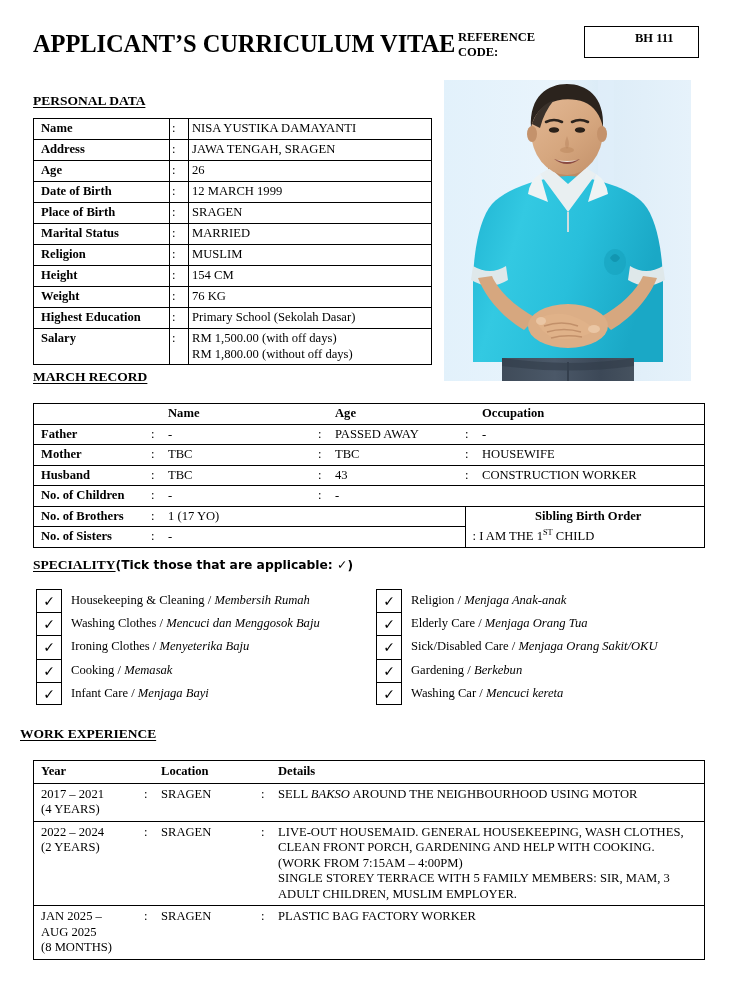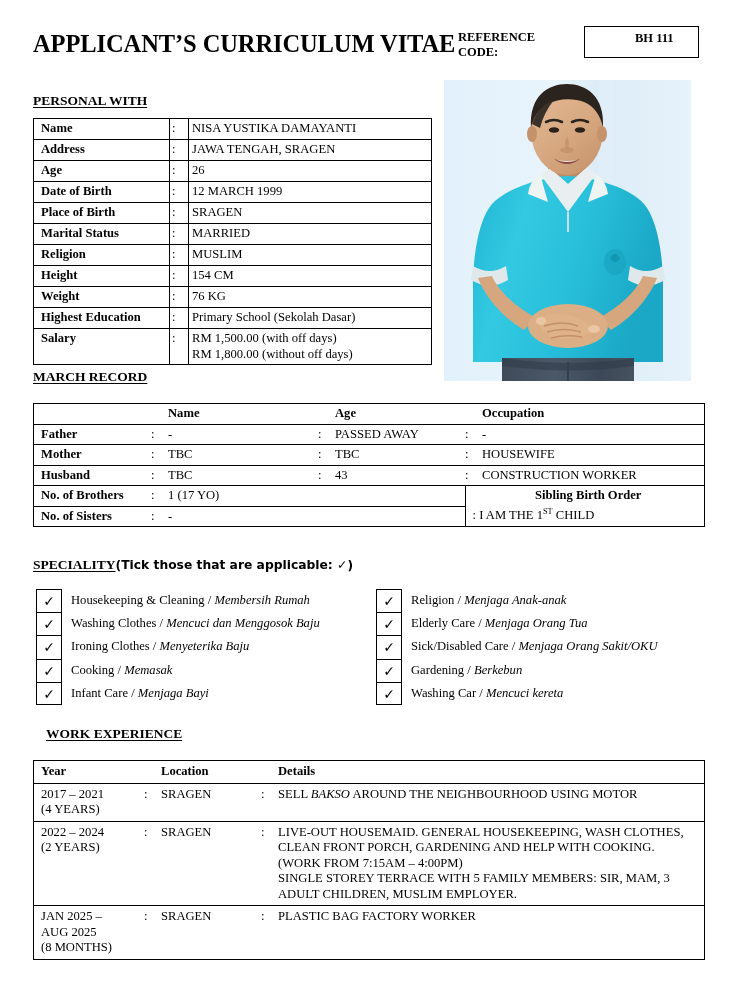--- a/index.html
+++ b/index.html
@@ -270,21 +270,21 @@
       <ellipse cx="150" cy="249" rx="6" ry="4" fill="#eac6a4"></ellipse>
       <ellipse cx="97" cy="241" rx="5" ry="4" fill="#eac6a4"></ellipse>
 
       <path d="M58 278 L190 278 L190 301 L58 301 Z" fill="url(#jeanGrad)"></path>
       <path d="M58 278 Q 124 288, 190 278 L190 286 Q124 295, 58 286 Z" fill="#2f3a47" opacity="0.55"></path>
       <path d="M124 282 L124 301" stroke="#343f4d" stroke-width="2" fill="none"></path>
     </svg>
   </div>
 
   <div class="sec-head" style="left:33px; top:93px;">
-    <span class="u">PERSONAL WITH</span>
+    <span class="u">PERSONAL DATA</span>
   </div>
 
   <table class="doc" id="personal-table">
     <tbody>
       <tr>
         <td class="lbl">Name</td>
         <td class="colon">:</td>
         <td class="val">NISA YUSTIKA DAMAYANTI</td>
       </tr>
       <tr>
@@ -379,20 +379,29 @@
       <tr>
         <td class="fam-lbl noborder-r">Husband</td>
         <td class="fam-colon noborder-l noborder-r">:</td>
         <td class="fam-name noborder-l noborder-r">TBC</td>
         <td class="fam-colon noborder-l noborder-r">:</td>
         <td class="fam-age noborder-l noborder-r">43</td>
         <td class="fam-colon noborder-l noborder-r">:</td>
         <td class="fam-occ noborder-l">CONSTRUCTION WORKER</td>
       </tr>
       <tr>
+        <td class="fam-lbl noborder-r">No. of Children</td>
+        <td class="fam-colon noborder-l noborder-r">:</td>
+        <td class="fam-name noborder-l noborder-r">-</td>
+        <td class="fam-colon noborder-l noborder-r">:</td>
+        <td class="fam-age noborder-l noborder-r">-</td>
+        <td class="fam-colon noborder-l noborder-r"></td>
+        <td class="fam-occ noborder-l"></td>
+      </tr>
+      <tr>
         <td class="fam-lbl noborder-r">No. of Brothers</td>
         <td class="fam-colon noborder-l noborder-r">:</td>
         <td class="fam-name noborder-l noborder-r" colspan="3">1 (17 YO)</td>
         <td class="noborder-b" colspan="2" style="font-weight:bold; padding-left:7px;text-align:center;">Sibling Birth Order</td>
       </tr>
       <tr>
         <td class="fam-lbl noborder-r">No. of Sisters</td>
         <td class="fam-colon noborder-l noborder-r">:</td>
         <td class="fam-name noborder-l noborder-r" colspan="3">-</td>
         <td class="noborder-t" colspan="2" style="padding-left:7px;"><span>: I AM THE 1</span><sup>ST</sup><span> CHILD</span></td>
@@ -445,21 +454,21 @@
         <div class="spec-box">✓</div>
         <div class="spec-text"><span>Gardening</span> / <i>Berkebun</i></div>
       </div>
       <div class="spec-row">
         <div class="spec-box">✓</div>
         <div class="spec-text"><span>Washing Car</span> / <i>Mencuci kereta</i></div>
       </div>
     </div>
   </div>
 
-  <div class="sec-head" style="left:46px; top:726px;text-align:center;">
+  <div class="sec-head" style="left:20px; top:726px;text-align:center;">
     <span class="u">WORK EXPERIENCE</span>
   </div>
 
   <table class="doc" id="work-table">
     <tbody>
       <tr>
         <td class="w-year w-hdr noborder-r">Year</td>
         <td class="w-colon w-hdr noborder-l noborder-r"></td>
         <td class="w-loc w-hdr noborder-l noborder-r">Location</td>
         <td class="w-colon2 w-hdr noborder-l noborder-r"></td>

